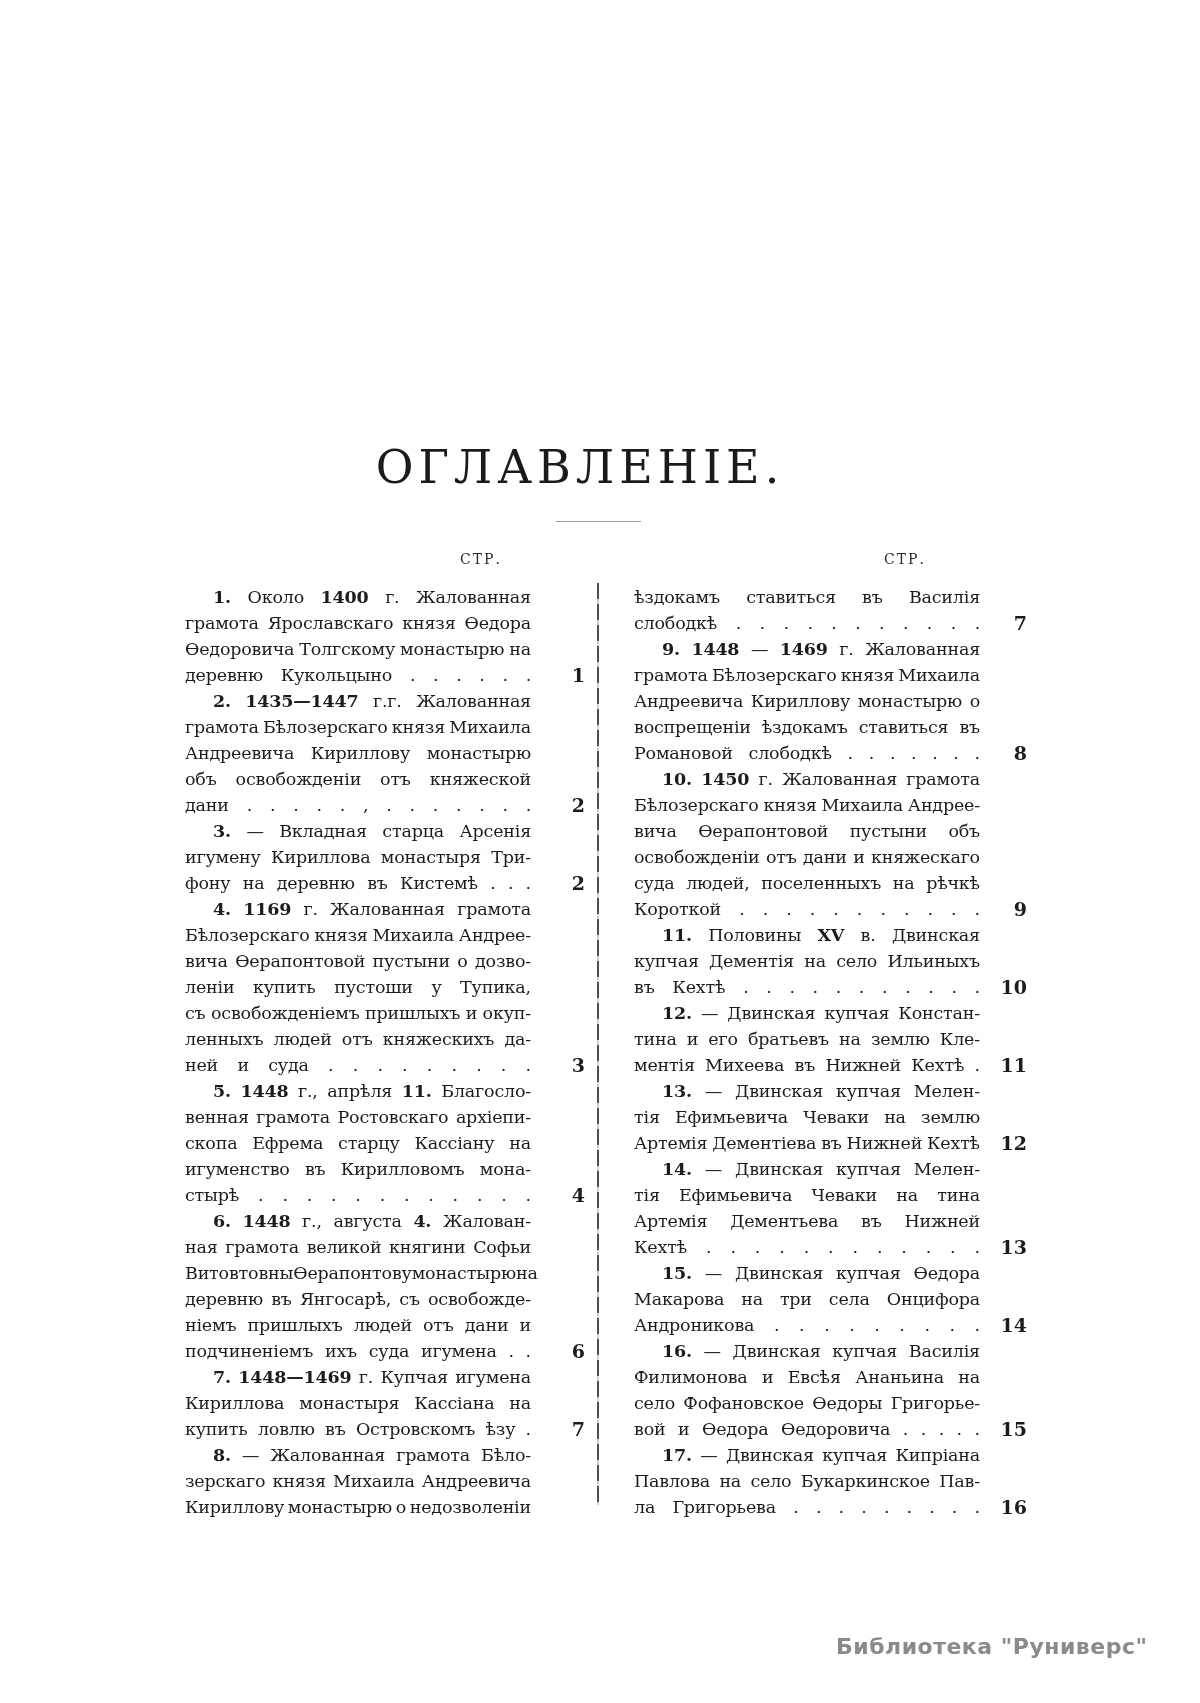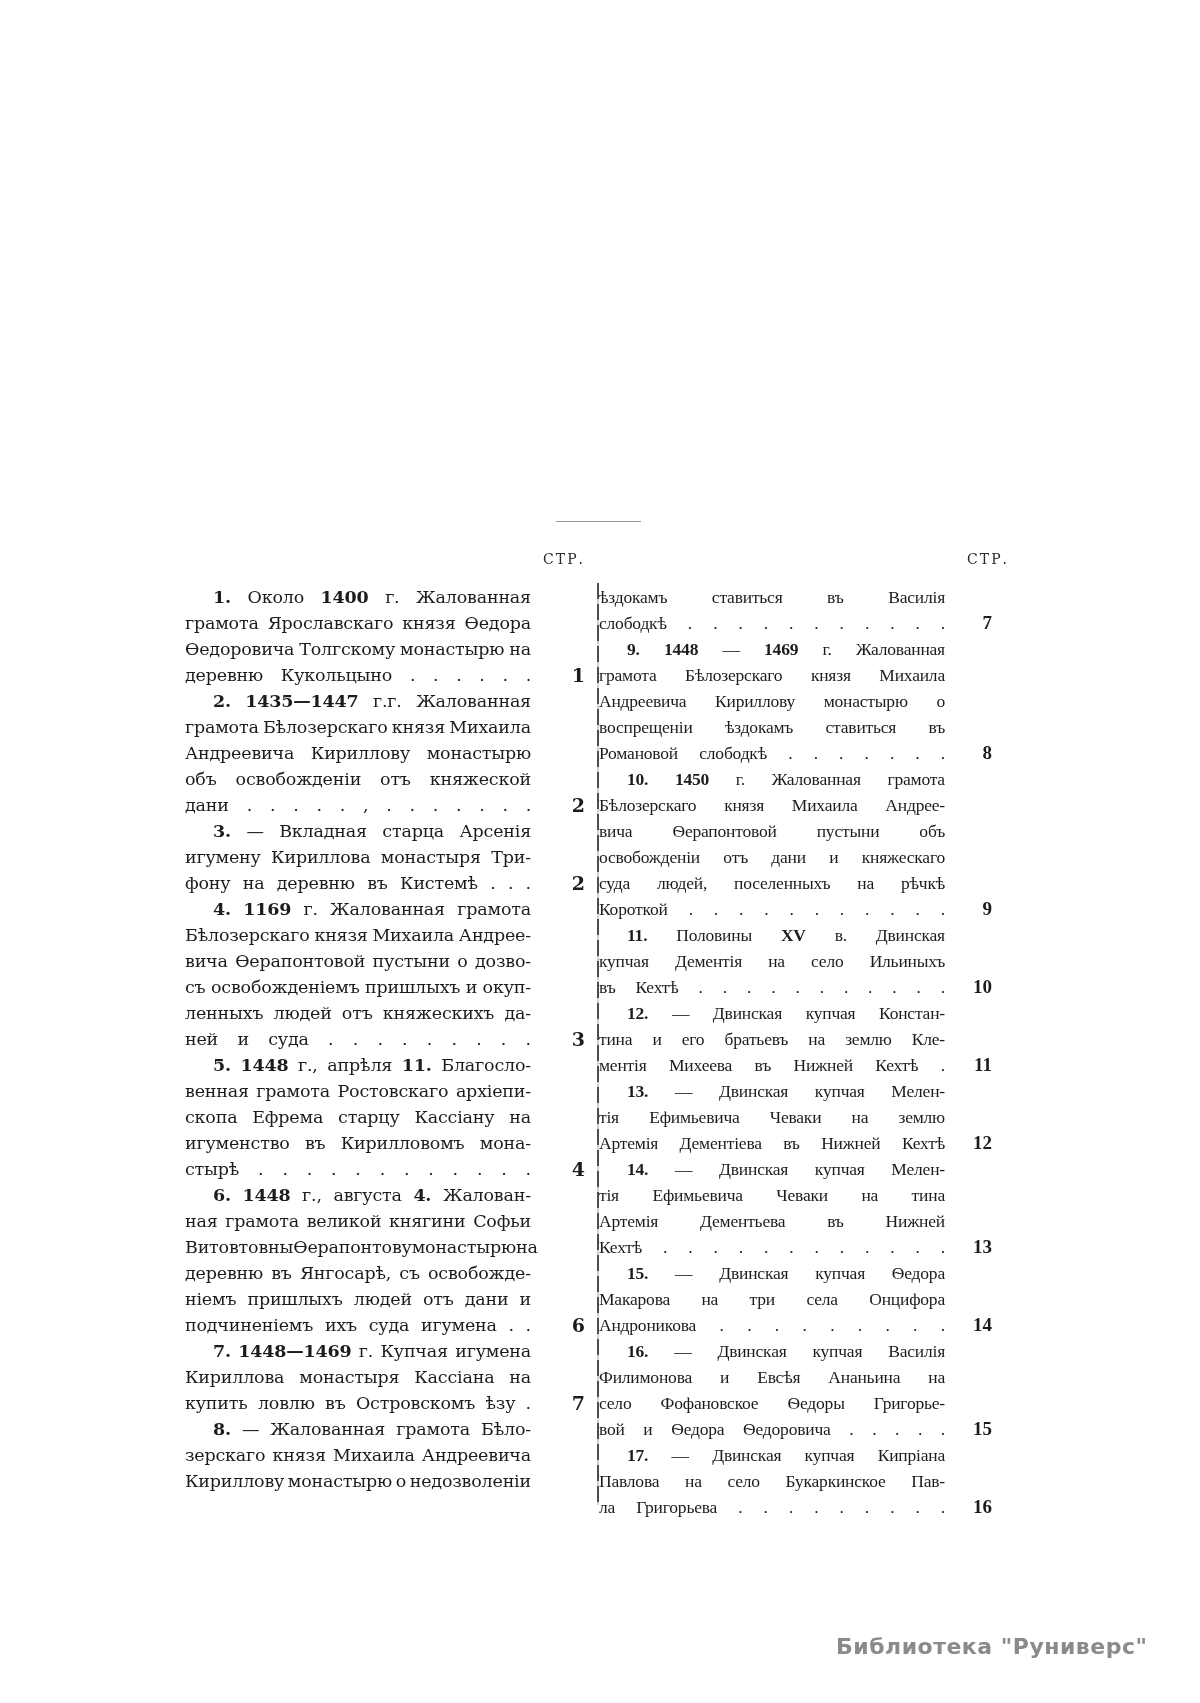--- a/index.html
+++ b/index.html
@@ -22,34 +22,33 @@
   }
   .title-rule {
     position:absolute;
     top:521px; left:556px; width:85px;
     border-top:1.5px solid #9a9a9a;
   }
   .str-header {
     position:absolute;
     top:551px;
     width:125px;
-    text-align:right;
     font-size:14px;
     letter-spacing:2px;
     color:#2a2a2a;
   }
   .str-left  { left:460px; }
   .str-right { left:884px; }
   .col {
     position:absolute;
     top:584px;
     width:346px;
   }
   .col-left  { left:185px; }
-  .col-right { left:599px;font-family:Liberation Serif, serif; }
+  .col-right { left:634px; }
   .entry { position:relative; }
   .entry-line {
     display:flex;
     justify-content:space-between;
     white-space:nowrap;
     height:26px;
     line-height:26px;
     font-size:17.5px;
     letter-spacing:-0.2px;
     overflow:visible;
@@ -83,20 +82,21 @@
     font-weight:bold;
     font-size:22px;
     color:#8a8a8a;
     letter-spacing:0.5px;
   }
 </style>
 </head>
 <body>
 
 <div class="page">
+  <div class="title">ОГЛАВЛЕНІЕ.</div>
   <div class="title-rule"></div>
 
   <div class="str-header str-left">СТР.</div>
   <div class="str-header str-right">СТР.</div>
 
   <div class="col col-left" id="col-left">
       <div class="entry">
         <div class="entry-line indent">
           <span class="num">1.</span>
           <span>Около</span>
@@ -211,20 +211,27 @@
           <span>Андрее-</span>
         </div>
         <div class="entry-line">
           <span>вича</span>
           <span>Ѳерапонтовой</span>
           <span>пустыни</span>
           <span>о</span>
           <span>дозво-</span>
         </div>
         <div class="entry-line">
+          <span>леніи</span>
+          <span>купить</span>
+          <span>пустоши</span>
+          <span>у</span>
+          <span>Тупика,</span>
+        </div>
+        <div class="entry-line">
           <span>съ</span>
           <span>освобожденіемъ</span>
           <span>пришлыхъ</span>
           <span>и</span>
           <span>окуп-</span>
         </div>
         <div class="entry-line">
           <span>ленныхъ</span>
           <span>людей</span>
           <span>отъ</span>

